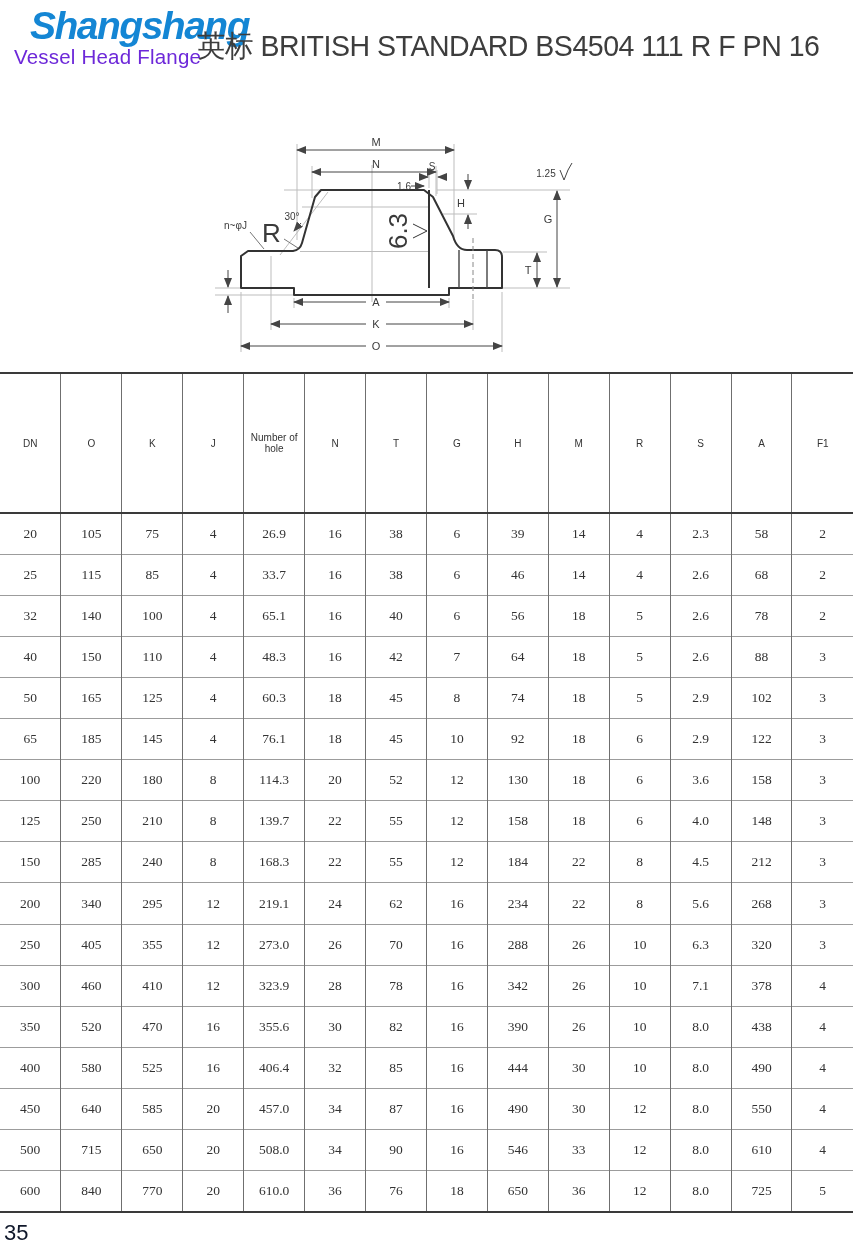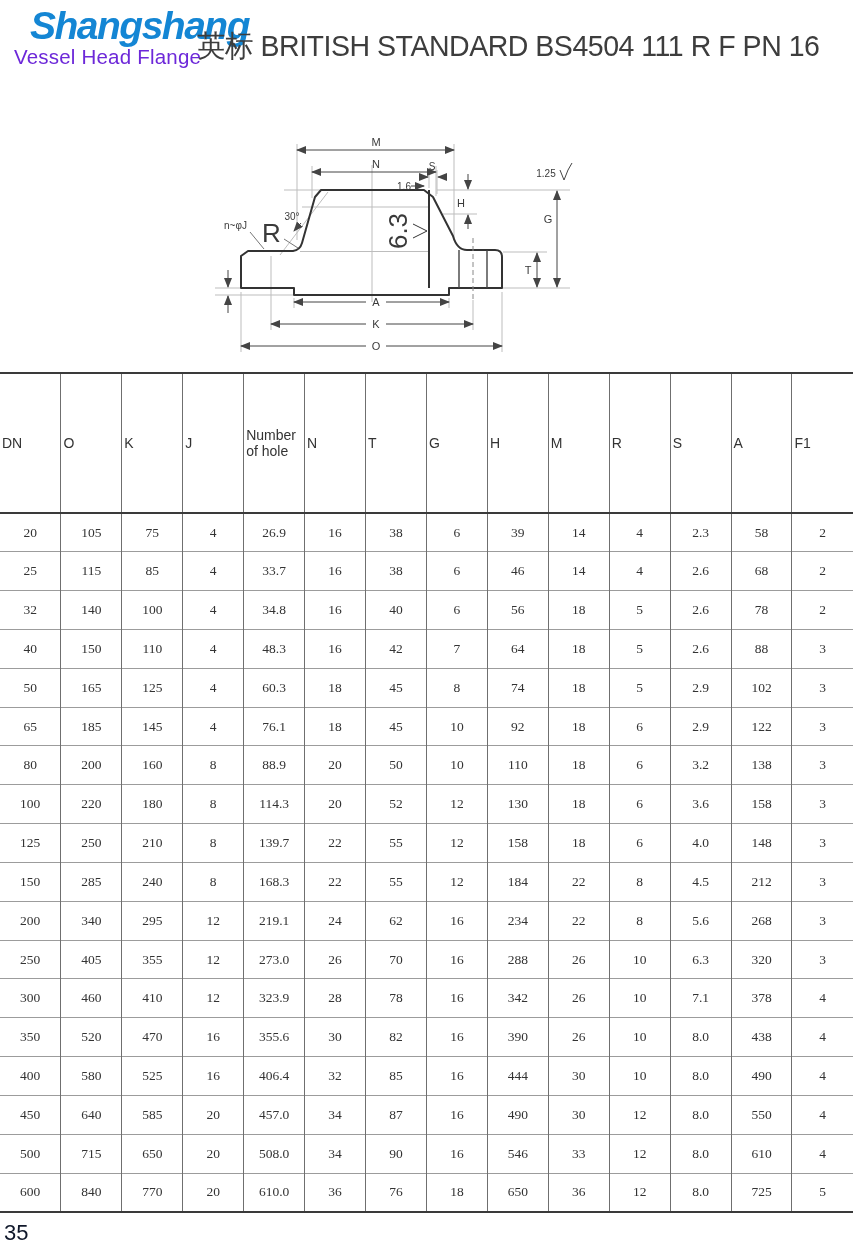--- a/index.html
+++ b/index.html
@@ -35,24 +35,24 @@
   
   .spec-table{
     position:absolute;left:0;top:372px;
     width:853px;height:841px;
     border-collapse:collapse;table-layout:fixed;
     font-size:13.5px;color:#333;
     border-top:2.5px solid #3a3a3a;
     border-bottom:2.5px solid #3a3a3a;
   }
   .spec-table th{
-    height:138px;font-weight:normal;font-size:14px;
+    height:138px;font-weight:normal;font-size:10px;
     border-bottom:2.5px solid #3a3a3a;
     border-left:1.5px solid #6f6f6f;
-    text-align:left;vertical-align:middle;padding:0 2px;
+    text-align:center;vertical-align:middle;padding:0 2px;
   }
   .spec-table td{
     border-left:1.5px solid #6f6f6f;
     border-top:1.5px solid #9c9c9c;
     text-align:center;vertical-align:middle;padding:0;
   }
   .spec-table tbody tr{height:38.7px;font-family:Liberation Serif, serif;}
   .spec-table tbody tr:first-child td{border-top:none;}
   .spec-table th:first-child,.spec-table td:first-child{border-left:none;}
   
@@ -209,21 +209,21 @@
         <td>4</td>
         <td>2.6</td>
         <td>68</td>
         <td>2</td>
       </tr>
       <tr>
         <td>32</td>
         <td>140</td>
         <td>100</td>
         <td>4</td>
-        <td>34.8</td>
+        <td>65.1</td>
         <td>16</td>
         <td>40</td>
         <td>6</td>
         <td>56</td>
         <td>18</td>
         <td>5</td>
         <td>2.6</td>
         <td>78</td>
         <td>2</td>
       </tr>
@@ -266,36 +266,20 @@
         <td>4</td>
         <td>76.1</td>
         <td>18</td>
         <td>45</td>
         <td>10</td>
         <td>92</td>
         <td>18</td>
         <td>6</td>
         <td>2.9</td>
         <td>122</td>
-        <td>3</td>
-      </tr>
-      <tr>
-        <td>80</td>
-        <td>200</td>
-        <td>160</td>
-        <td>8</td>
-        <td>88.9</td>
-        <td>20</td>
-        <td>50</td>
-        <td>10</td>
-        <td>110</td>
-        <td>18</td>
-        <td>6</td>
-        <td>3.2</td>
-        <td>138</td>
         <td>3</td>
       </tr>
       <tr>
         <td>100</td>
         <td>220</td>
         <td>180</td>
         <td>8</td>
         <td>114.3</td>
         <td>20</td>
         <td>52</td>

